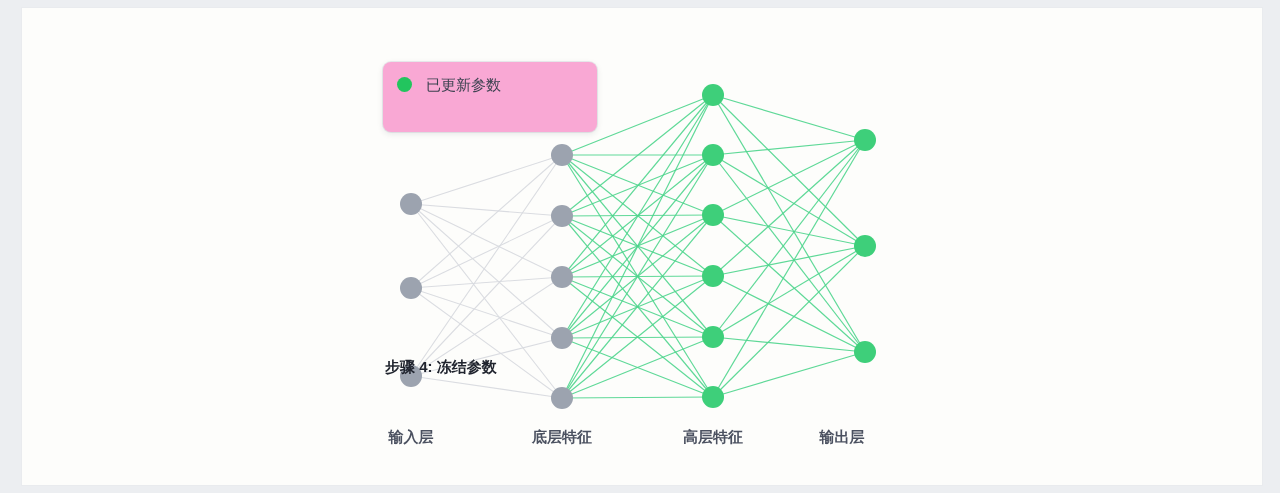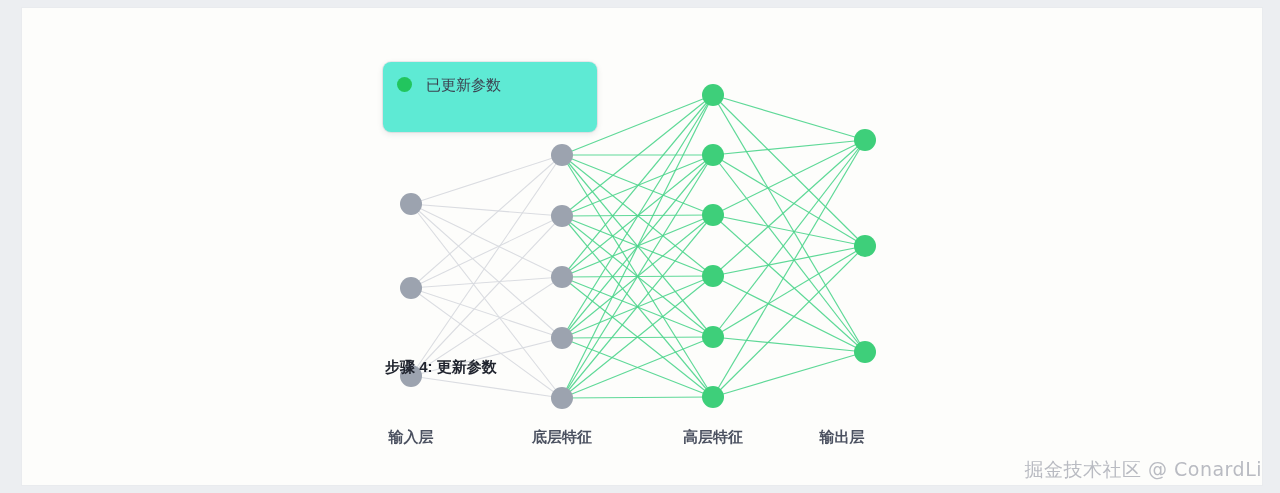--- a/index.html
+++ b/index.html
@@ -33,21 +33,21 @@
     width: 1280px;
     height: 493px;
   }
   
   #legend {
     position: absolute;
     left: 383px;
     top: 62px;
     width: 214px;
     height: 70px;
-    background: #5eead4;
+    background: #f9a8d4;
     border-radius: 8px;
     box-shadow: 0 2px 6px rgba(30,35,50,0.10), 0 0 0 1px rgba(220,222,228,0.55);
     padding: 9px 14px;
     box-sizing: border-box;
   }
   .legend-row {
     display: flex;
     align-items: center;
     height: 26px;
     margin-top: 0px;
@@ -191,23 +191,22 @@
       </g>
   </svg>
 
   <div id="legend">
     <div class="legend-row">
       <span class="legend-dot" style="background: rgb(34, 197, 94);"></span>
       <span class="legend-label">已更新参数</span>
     </div>
   </div>
 
-  <div id="step-label">步骤 4: 更新参数</div>
+  <div id="step-label">步骤 4: 冻结参数</div>
 
   <div id="layer-captions">
       <div class="layer-caption" style="left: 411px;">输入层</div>
       <div class="layer-caption" style="left: 562px;">底层特征</div>
       <div class="layer-caption" style="left: 713px;">高层特征</div>
       <div class="layer-caption" style="left: 842px;">输出层</div>
     </div>
 
-  <div id="watermark">掘金技术社区 @ ConardLi</div>
 </div>
 
 </body></html>

